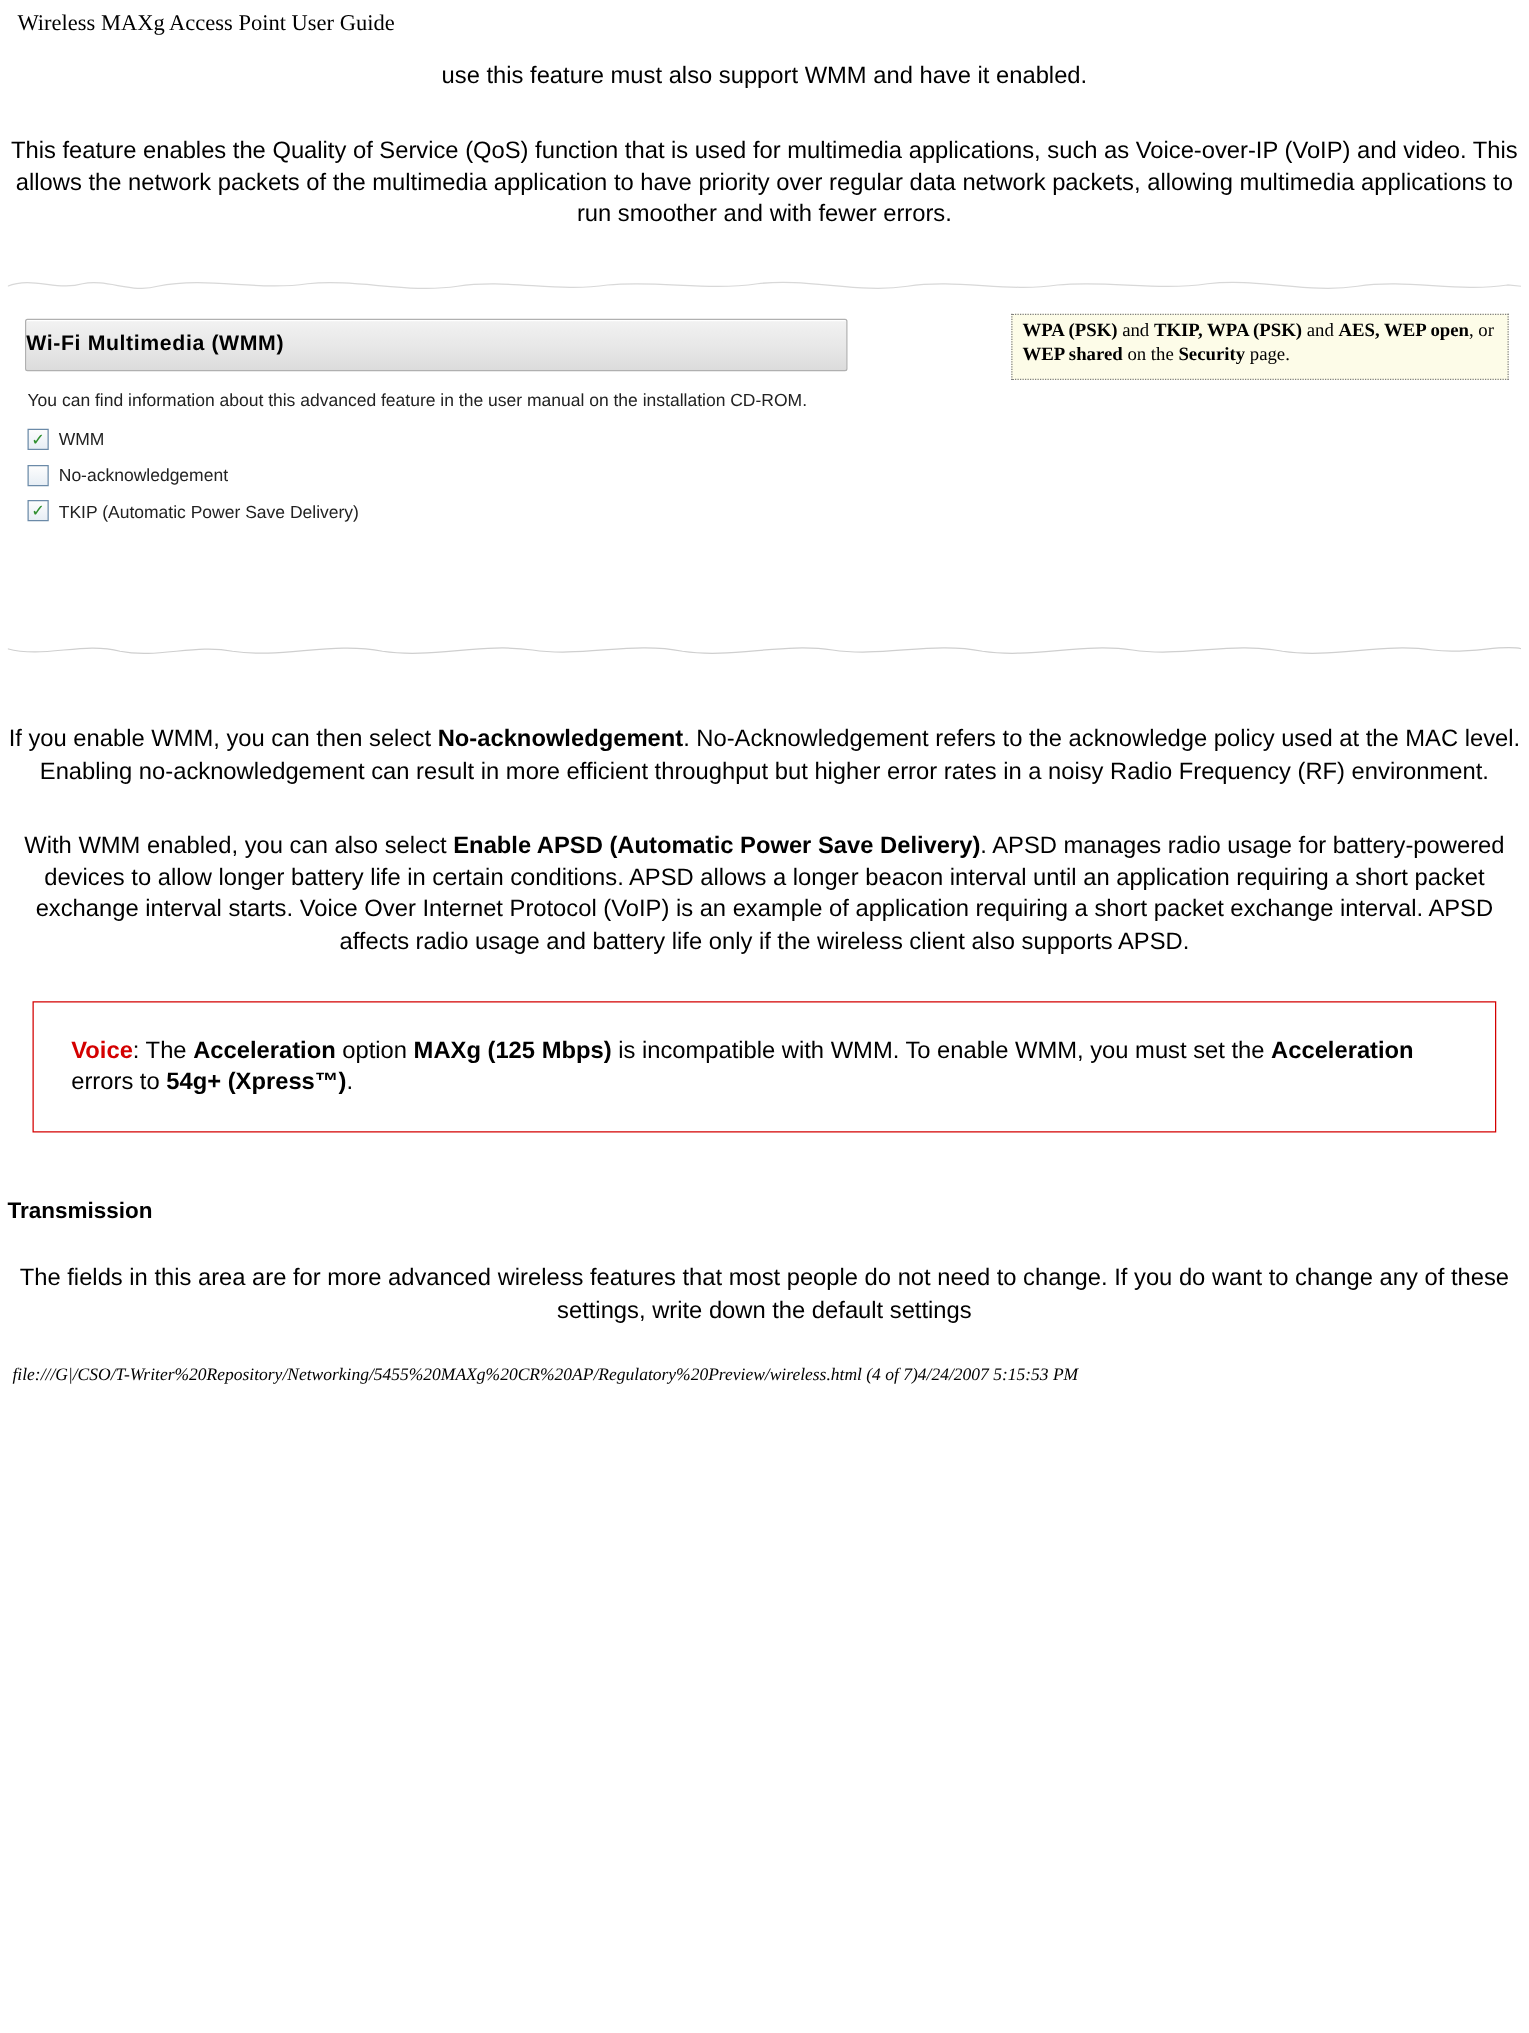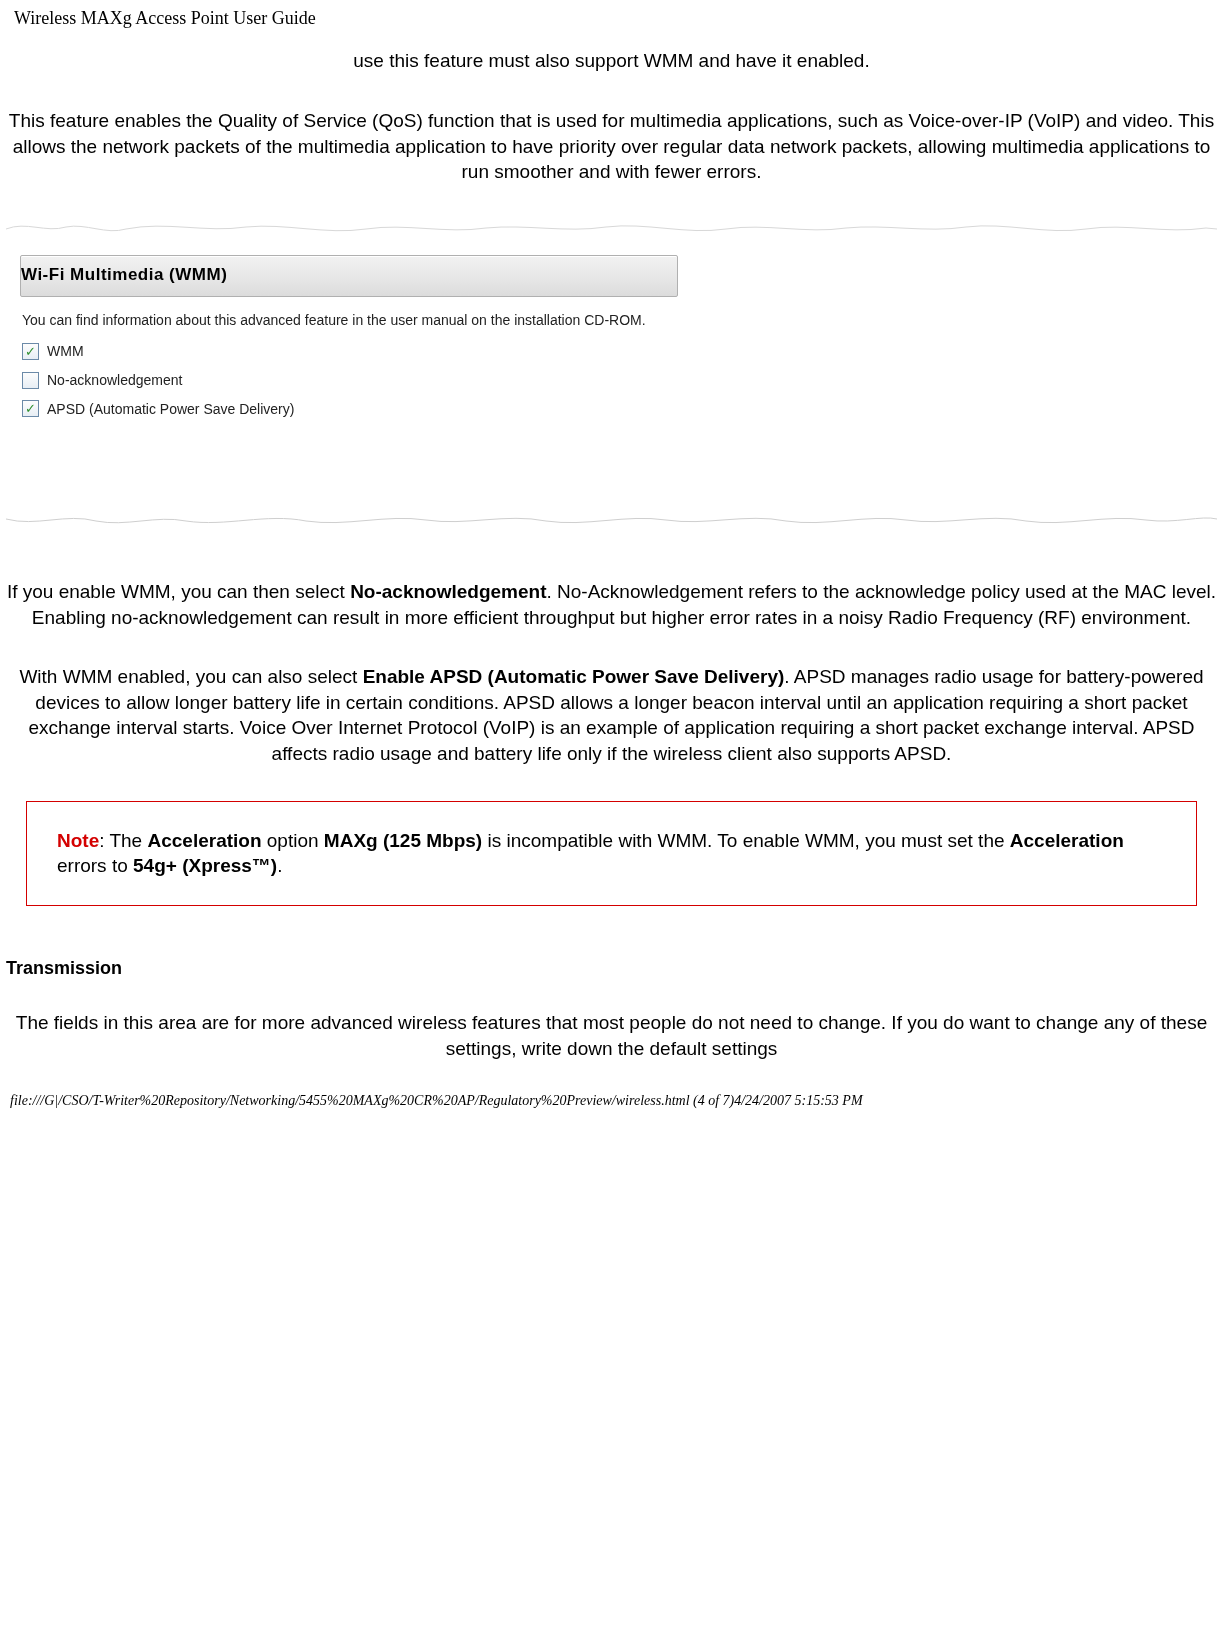--- a/index.html
+++ b/index.html
@@ -137,56 +137,59 @@
 
 <div class="screenshot">
   <div class="tear-top">
     <svg viewBox="0 0 1211 20" preserveAspectRatio="none" width="1211" height="20">
       <path d="M0,10 C20,2 40,14 60,8 C80,4 100,16 120,10 C160,2 200,14 240,8 C280,4 320,16 360,10 C400,4 440,15 480,9 C520,5 560,14 600,8 C640,3 680,16 720,10 C760,4 800,15 840,9 C880,5 920,14 960,8 C1000,3 1040,16 1080,10 C1120,4 1160,15 1200,9 L1211,10 L1211,20 L0,20 Z" fill="#ffffff"></path>
       <path d="M0,10 C20,2 40,14 60,8 C80,4 100,16 120,10 C160,2 200,14 240,8 C280,4 320,16 360,10 C400,4 440,15 480,9 C520,5 560,14 600,8 C640,3 680,16 720,10 C760,4 800,15 840,9 C880,5 920,14 960,8 C1000,3 1040,16 1080,10 C1120,4 1160,15 1200,9 L1211,10" fill="none" stroke="#d8d8d8" stroke-width="1"></path>
     </svg>
   </div>
 
   <div class="screenshot-inner">
+    <div class="tooltip-box">
+      <b>WPA (PSK)</b><span> and </span><b>TKIP, WPA (PSK)</b><span> and </span><b>AES, WEP open</b><span>, or </span><b>WEP shared</b><span> on the </span><b>Security</b><span> page.</span>
+    </div>
 
     <div class="wmm-header">Wi-Fi Multimedia (WMM)</div>
 
     <div class="desc-line">You can find information about this advanced feature in the user manual on the installation CD-ROM.</div>
 
     <div class="cb-row">
       <span class="cb">✓</span>
       <span>WMM</span>
     </div>
     <div class="cb-row">
       <span class="cb"></span>
       <span>No-acknowledgement</span>
     </div>
     <div class="cb-row">
       <span class="cb">✓</span>
-      <span>APSD (Automatic Power Save Delivery)</span>
+      <span>TKIP (Automatic Power Save Delivery)</span>
     </div>
   </div>
 
   <div class="tear-bottom">
     <svg viewBox="0 0 1211 20" preserveAspectRatio="none" width="1211" height="20">
       <path d="M0,10 C30,18 60,4 90,12 C120,18 150,6 180,12 C220,18 260,4 300,12 C340,18 380,5 420,11 C460,17 500,4 540,12 C580,18 620,5 660,11 C700,17 740,4 780,12 C820,18 860,5 900,11 C940,17 980,4 1020,12 C1060,18 1100,5 1140,11 C1170,15 1195,6 1211,10 L1211,0 L0,0 Z" fill="#ffffff"></path>
       <path d="M0,10 C30,18 60,4 90,12 C120,18 150,6 180,12 C220,18 260,4 300,12 C340,18 380,5 420,11 C460,17 500,4 540,12 C580,18 620,5 660,11 C700,17 740,4 780,12 C820,18 860,5 900,11 C940,17 980,4 1020,12 C1060,18 1100,5 1140,11 C1170,15 1195,6 1211,10" fill="none" stroke="#cfcfcf" stroke-width="1"></path>
     </svg>
   </div>
 </div>
 
 <p class="body-text">
   <span>If you enable WMM, you can then select </span><b>No-acknowledgement</b><span>. No-Acknowledgement refers to the acknowledge policy used at the MAC level. Enabling no-acknowledgement can result in more efficient throughput but higher error rates in a noisy Radio Frequency (RF) environment.</span>
 </p>
 
 <p class="body-text">
   <span>With WMM enabled, you can also select </span><b>Enable APSD (Automatic Power Save Delivery)</b><span>. APSD manages radio usage for battery-powered devices to allow longer battery life in certain conditions. APSD allows a longer beacon interval until an application requiring a short packet exchange interval starts. Voice Over Internet Protocol (VoIP) is an example of application requiring a short packet exchange interval. APSD affects radio usage and battery life only if the wireless client also supports APSD.</span>
 </p>
 
 <div class="note-box">
-  <span class="note-label">Note</span><span>: The </span><b>Acceleration</b><span> option </span><b>MAXg (125 Mbps)</b><span> is incompatible with WMM. To enable WMM, you must set the </span><b>Acceleration</b><span> errors to </span><b>54g+ (Xpress™)</b><span>.</span>
+  <span class="note-label">Voice</span><span>: The </span><b>Acceleration</b><span> option </span><b>MAXg (125 Mbps)</b><span> is incompatible with WMM. To enable WMM, you must set the </span><b>Acceleration</b><span> errors to </span><b>54g+ (Xpress™)</b><span>.</span>
 </div>
 
 <h3 class="subhead">Transmission</h3>
 
 <p class="body-text" style="margin-bottom:12px">The fields in this area are for more advanced wireless features that most people do not need to change. If you do want to change any of these settings, write down the default settings</p>
 
 <div class="footer-small">file:///G|/CSO/T-Writer%20Repository/Networking/5455%20MAXg%20CR%20AP/Regulatory%20Preview/wireless.html (4 of 7)4/24/2007 5:15:53 PM</div>
 
 </body></html>

